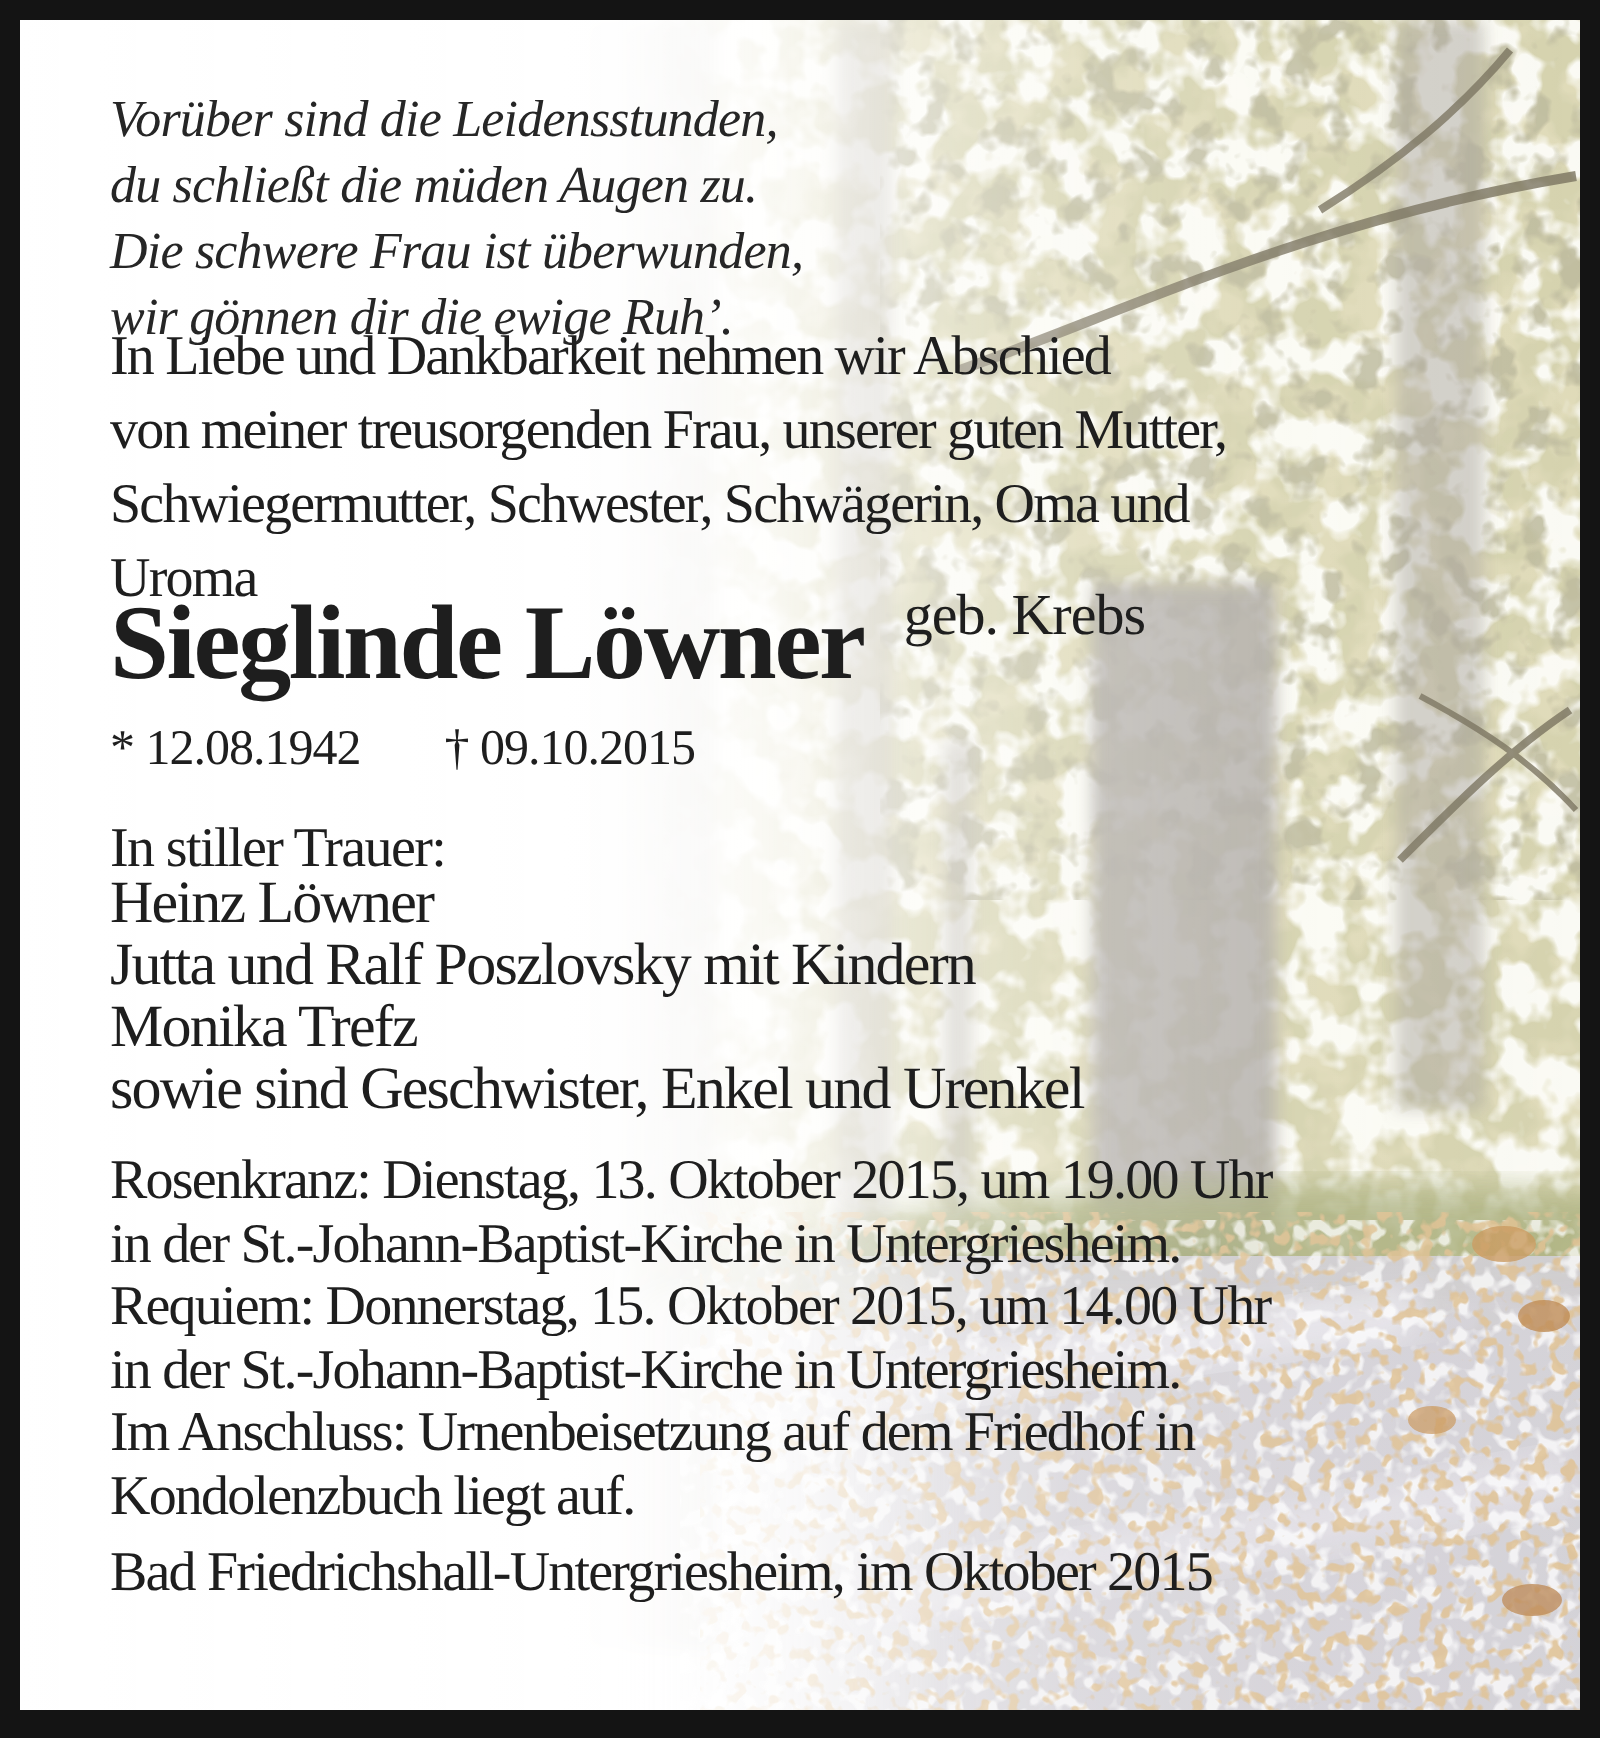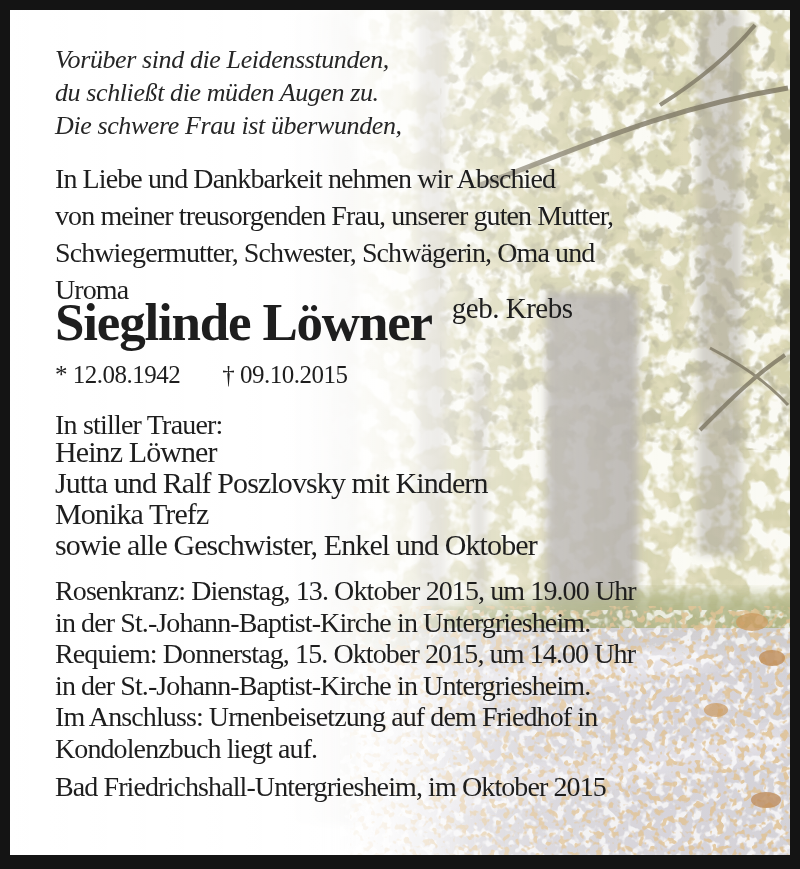--- a/index.html
+++ b/index.html
@@ -141,20 +141,21 @@
         <rect x="0" y="0" width="780" height="845" fill="#ffffff" opacity="0.1"></rect>
       </g>
     </svg>
 
     <div class="content">
 
       <div class="block verse">
         <div>Vorüber sind die Leidensstunden,</div>
         <div>du schließt die müden Augen zu.</div>
         <div>Die schwere Frau ist überwunden,</div>
+        <div>wir gönnen dir die ewige Ruh’.</div>
       </div>
 
       <div class="block intro">
         <div>In Liebe und Dankbarkeit nehmen wir Abschied</div>
         <div>von meiner treusorgenden Frau, unserer guten Mutter,</div>
         <div>Schwiegermutter, Schwester, Schwägerin, Oma und</div>
         <div>Uroma</div>
       </div>
 
       <div class="block name-row">
@@ -165,21 +166,21 @@
       <div class="block dates">
         <span class="birth-date"><span>*</span>&nbsp;<span>12.08.1942</span></span><span class="death-date"><span>†</span>&nbsp;<span>09.10.2015</span></span>
       </div>
 
       <div class="block mourning-intro">In stiller Trauer:</div>
 
       <div class="block mourners">
         <div>Heinz Löwner</div>
         <div>Jutta und Ralf Poszlovsky mit Kindern</div>
         <div>Monika Trefz</div>
-        <div>sowie alle Geschwister, Enkel und Oktober</div>
+        <div>sowie sind Geschwister, Enkel und Urenkel</div>
       </div>
 
       <div class="block service">
         <div>Rosenkranz: Dienstag, 13. Oktober 2015, um 19.00 Uhr</div>
         <div>in der St.-Johann-Baptist-Kirche in Untergriesheim.</div>
         <div>Requiem: Donnerstag, 15. Oktober 2015, um 14.00 Uhr</div>
         <div>in der St.-Johann-Baptist-Kirche in Untergriesheim.</div>
         <div>Im Anschluss: Urnenbeisetzung auf dem Friedhof in</div>
         <div>Kondolenzbuch liegt auf.</div>
       </div>

